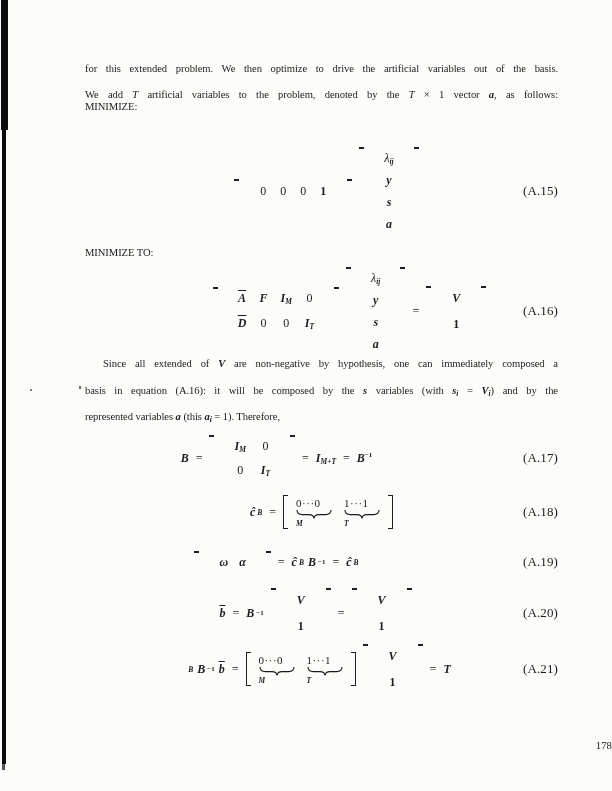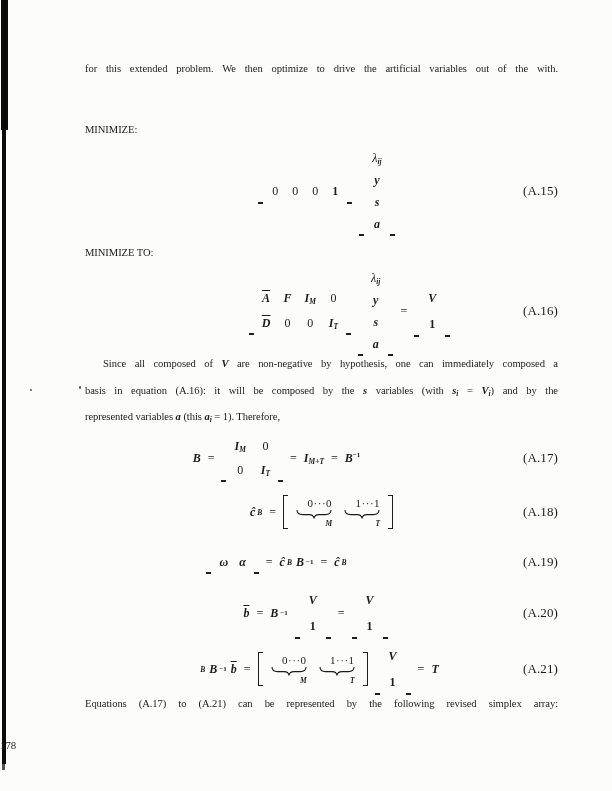--- a/index.html
+++ b/index.html
@@ -38,59 +38,62 @@
     display:flex; justify-content:center; align-items:center;
     font-size:12px;
   }
   .eq-content { display:inline-flex; align-items:center; gap:7px; }
   .cluster { display:inline-flex; align-items:center; gap:2px; }
   .eqlab {
     position:absolute; right:0; top:50%; transform:translateY(-50%);
     font-size:13px; letter-spacing:0.1px;
   }
 
-  .mat { display:inline-flex; align-items:flex-end; }
+  .mat { display:inline-flex; align-items:flex-start;gap:12px; }
   .br { width:4px; border:1.3px solid #1e1e1e; }
   .brl { border-right:none; }
   .brr { border-left:none; }
   .mat-inner { display:grid; align-items:center; justify-items:center; padding:4px 8px; }
   .gcol4 { grid-template-columns:auto; row-gap:7px; }
   .gcol2 { grid-template-columns:auto; row-gap:11px; padding:5px 9px; }
   .g2x2 { grid-template-columns:auto auto; column-gap:15px; row-gap:9px; }
   .g2x4 { grid-template-columns:auto auto auto auto; column-gap:13px; row-gap:10px; }
   .grow { display:flex; align-items:center; gap:14px; padding:5px 9px; }
   .grow-tight { display:flex; align-items:center; gap:11px; padding:4px 8px; }
 
-  .ubg { display:inline-flex; flex-direction:column; align-items:flex-end; line-height:1; }
+  .ubg { display:inline-flex; flex-direction:column; align-items:flex-start; line-height:1; }
   .ubg .topline { font-size:11px; letter-spacing:0.5px; }
   .ubg svg { margin-top:1px; display:block; }
   .ubg .lab { font-size:7.5px; font-style:italic; font-weight:700; margin-top:1px; }
   .ub-wrap { display:inline-flex; align-items:stretch; }
   .ub-cells { display:flex; align-items:flex-start; gap:12px; padding:3px 8px 1px 8px; }
 
   .pageno {
-    position:absolute; left:0; width:612px; text-align:left;
+    position:absolute; left:0; width:612px; text-align:right;
     font-size:10.8px;
   }
 </style>
 </head>
 <body>
 
 <div class="page">
 
   <div class="edge-bar" style="left:2px;top:0;width:4px;height:764px"></div>
   <div class="edge-bar" style="left:1px;top:0;width:7px;height:130px"></div>
   <div class="edge-bar" style="left:2px;top:764px;width:3px;height:6px;opacity:0.7"></div>
   <div class="speck" style="left:30px;top:389px;width:2px;height:2px"></div>
   <div class="speck" style="left:79px;top:386px;width:2px;height:3px"></div>
 
   <div class="bodyline just" style="top:62px">
-    <span>for this extended problem. We then optimize to drive the artificial variables out of the with.</span>
-  </div>
-  <div class="bodyline" style="top:123px">
+    <span>for this extended problem. We then optimize to drive the artificial variables out of the basis.</span>
+  </div>
+  <div class="bodyline just" style="top:88px">
+    <span>We add </span><span class="it">T</span><span> artificial variables to the problem, denoted by the </span><span class="it">T</span><span> × 1 vector </span><span class="bi">a</span><span>, as follows:</span>
+  </div>
+  <div class="bodyline" style="top:100px">
     <span>MINIMIZE:</span>
   </div>
 
   <div class="eqrow" style="top:145px;height:92px">
     <span class="eq-content" style="transform:translateX(5px)">
       <span class="mat">
         <span class="br brl"></span>
         <span class="grow">
           <span>0</span>
           <span>0</span>
@@ -150,21 +153,21 @@
           <span class="bi">V</span>
           <span class="bd">1</span>
         </span>
         <span class="br brr"></span>
       </span>
     </span>
     <span class="eqlab">(A.16)</span>
   </div>
 
   <div class="bodyline just indent" style="top:357px">
-    <span>Since all composed of </span><span class="bi">V</span><span> are non-negative by hypothesis, one can immediately composed a</span>
+    <span>Since all extended of </span><span class="bi">V</span><span> are non-negative by hypothesis, one can immediately composed a</span>
   </div>
   <div class="bodyline just" style="top:384px">
     <span>basis in equation (A.16): it will be composed by the </span><span class="bi">s</span><span> variables (with </span><span class="bi">s</span><span class="sb">i</span><span> = </span><span class="bi">V</span><span class="sb">i</span><span>) and by the</span>
   </div>
   <div class="bodyline" style="top:410px">
     <span>represented variables </span><span class="bi">a</span><span> (this </span><span class="bi">a</span><span class="sb">i</span><span> = 1). Therefore,</span>
   </div>
 
   <div class="eqrow" style="top:434px;height:48px">
     <span class="eq-content" style="transform:translateX(-45px)">
@@ -311,19 +314,16 @@
           <span class="bd">1</span>
         </span>
         <span class="br brr"></span>
       </span>
       <span>=</span>
       <span class="bi">T</span>
     </span>
     <span class="eqlab">(A.21)</span>
   </div>
 
-  <div class="bodyline just" style="top:697px">
-    <span>Equations (A.17) to (A.21) can be represented by the following revised simplex array:</span>
-  </div>
 
   <div class="pageno" style="top:739px">178</div>
 
 </div>
 
 </body></html>

